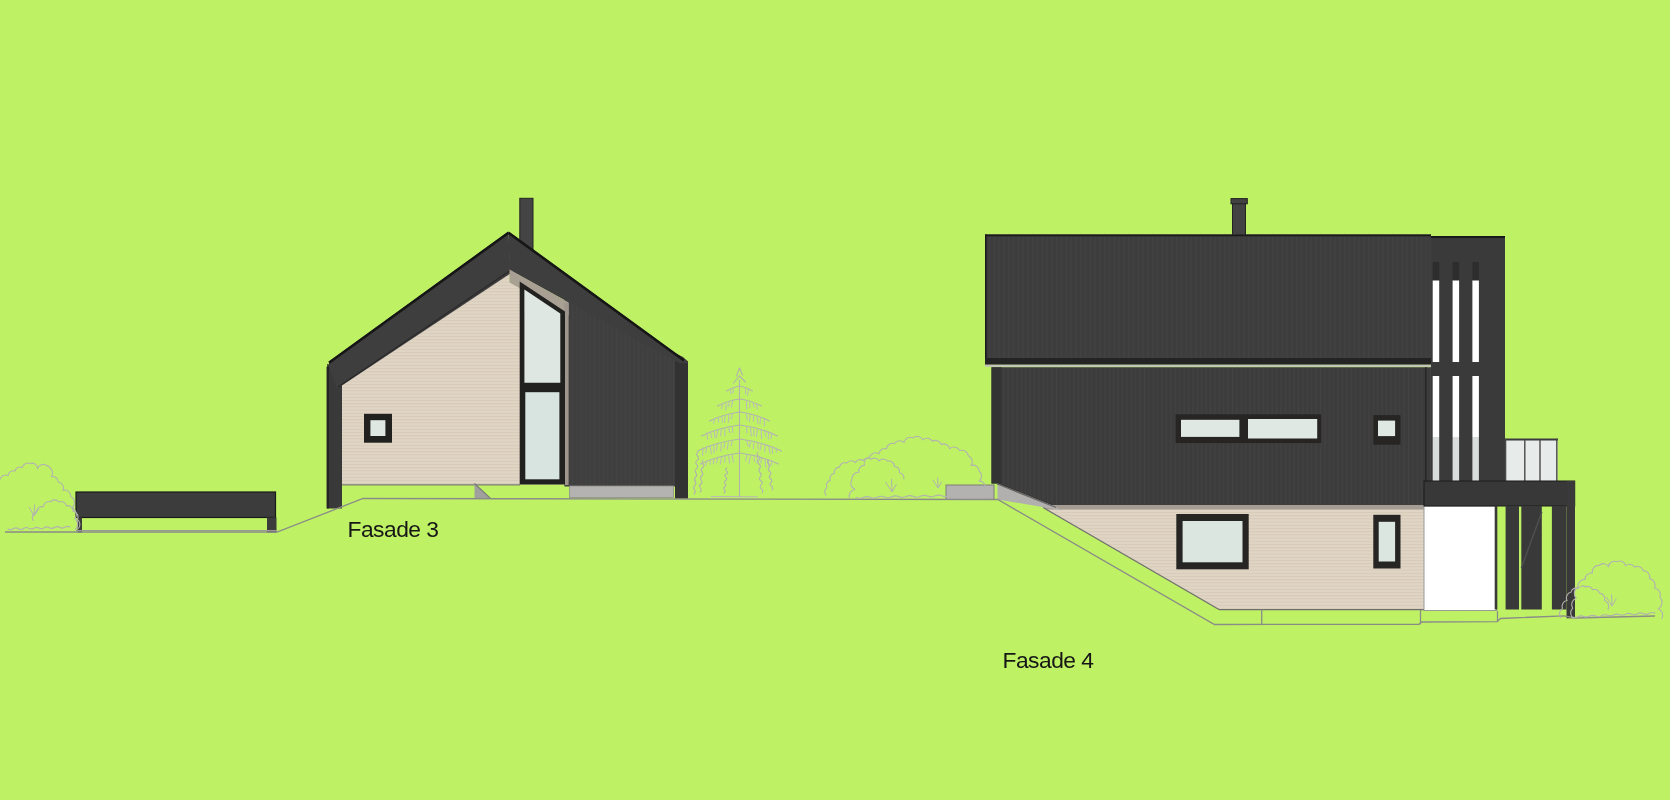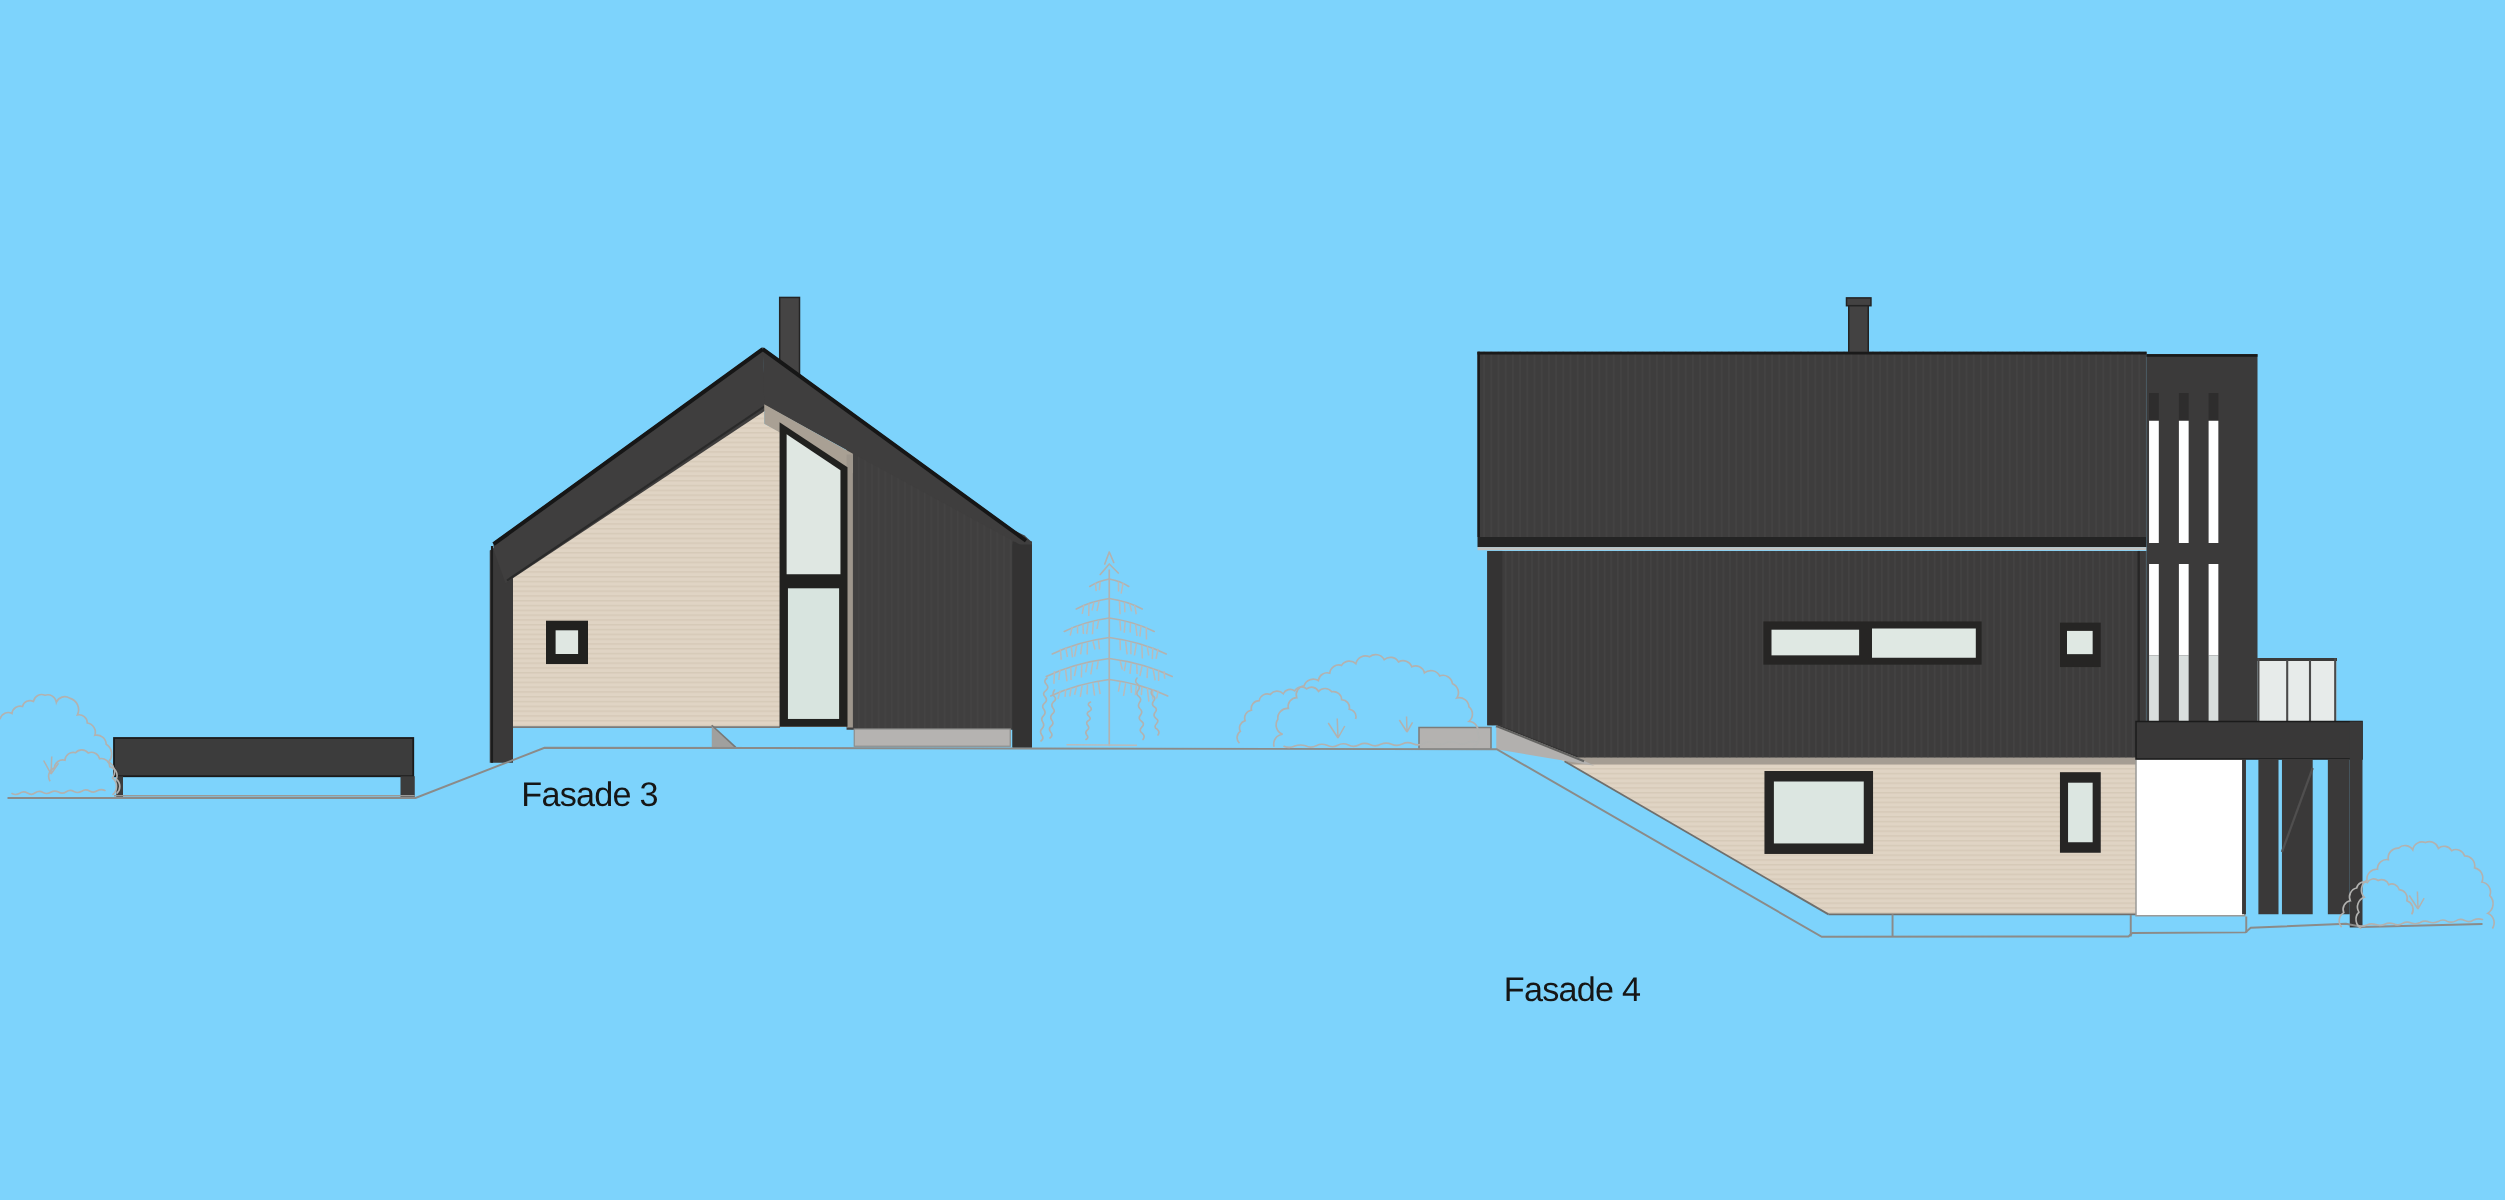--- a/index.html
+++ b/index.html
@@ -1,16 +1,16 @@
 <!DOCTYPE html>
 <html><head>
 <meta charset="utf-8">
 <style>
 html,body{margin:0;padding:0;background:#ffffff;}
-#page{position:relative;width:1670px;height:800px;background:#7dd3fc;overflow:hidden;
+#page{position:relative;width:1670px;height:800px;background:#bef264;overflow:hidden;
 font-family:"Liberation Sans",sans-serif;}
 </style>
 </head>
 <body>
 <div id="page">
 <svg width="1670" height="800" viewBox="0 0 1670 800">
 <defs>
 <pattern id="hstripe" width="6" height="3.2" patternUnits="userSpaceOnUse">
   <rect width="6" height="3.2" fill="none"></rect>
   <rect y="0" width="6" height="1" fill="#d2c5b3"></rect>

